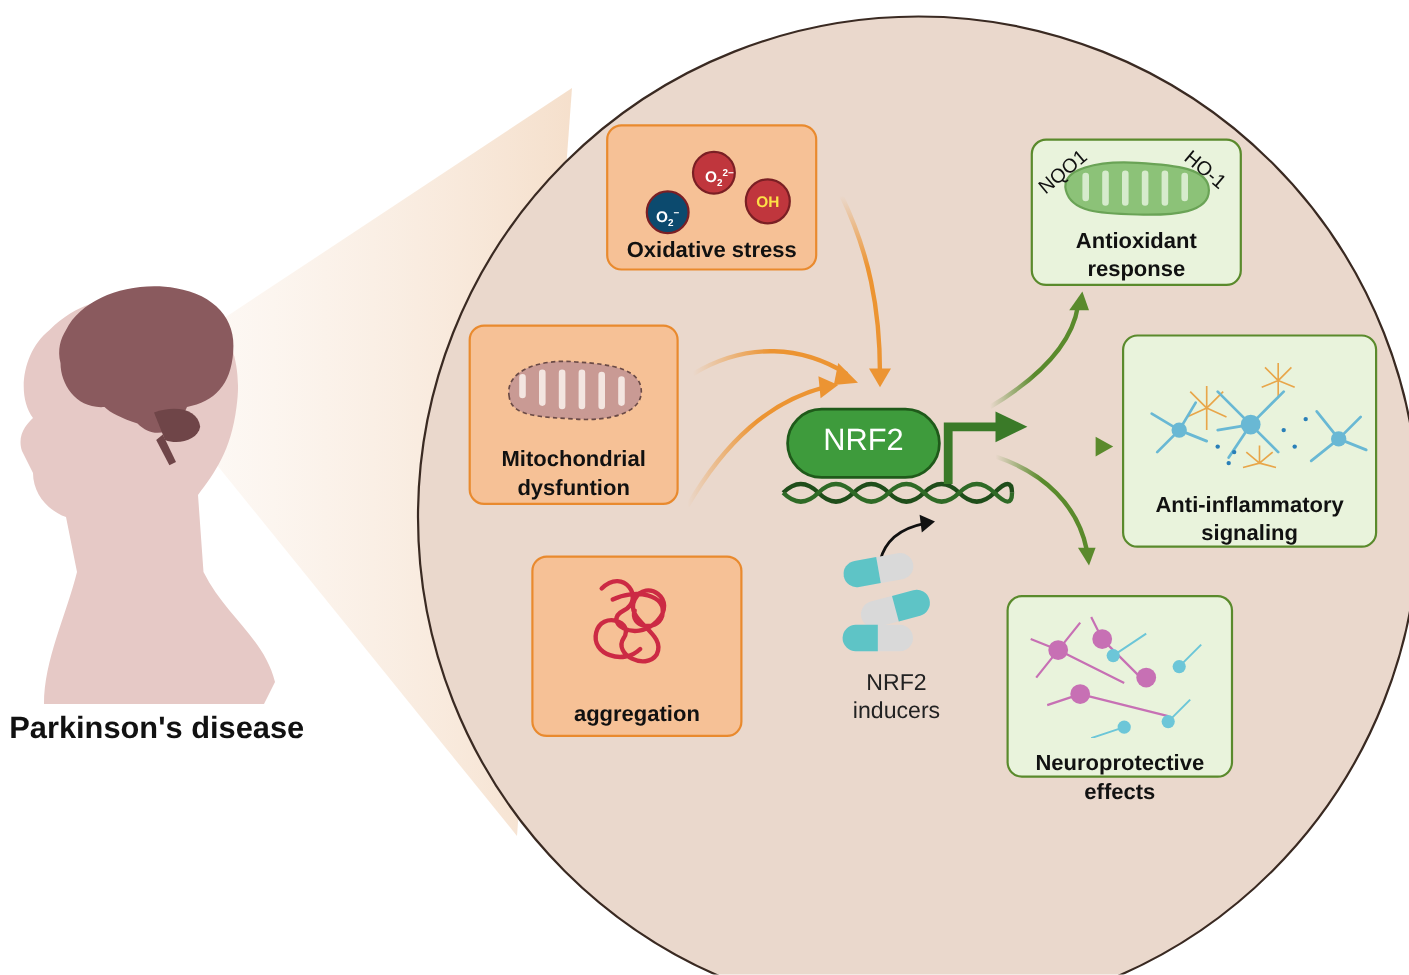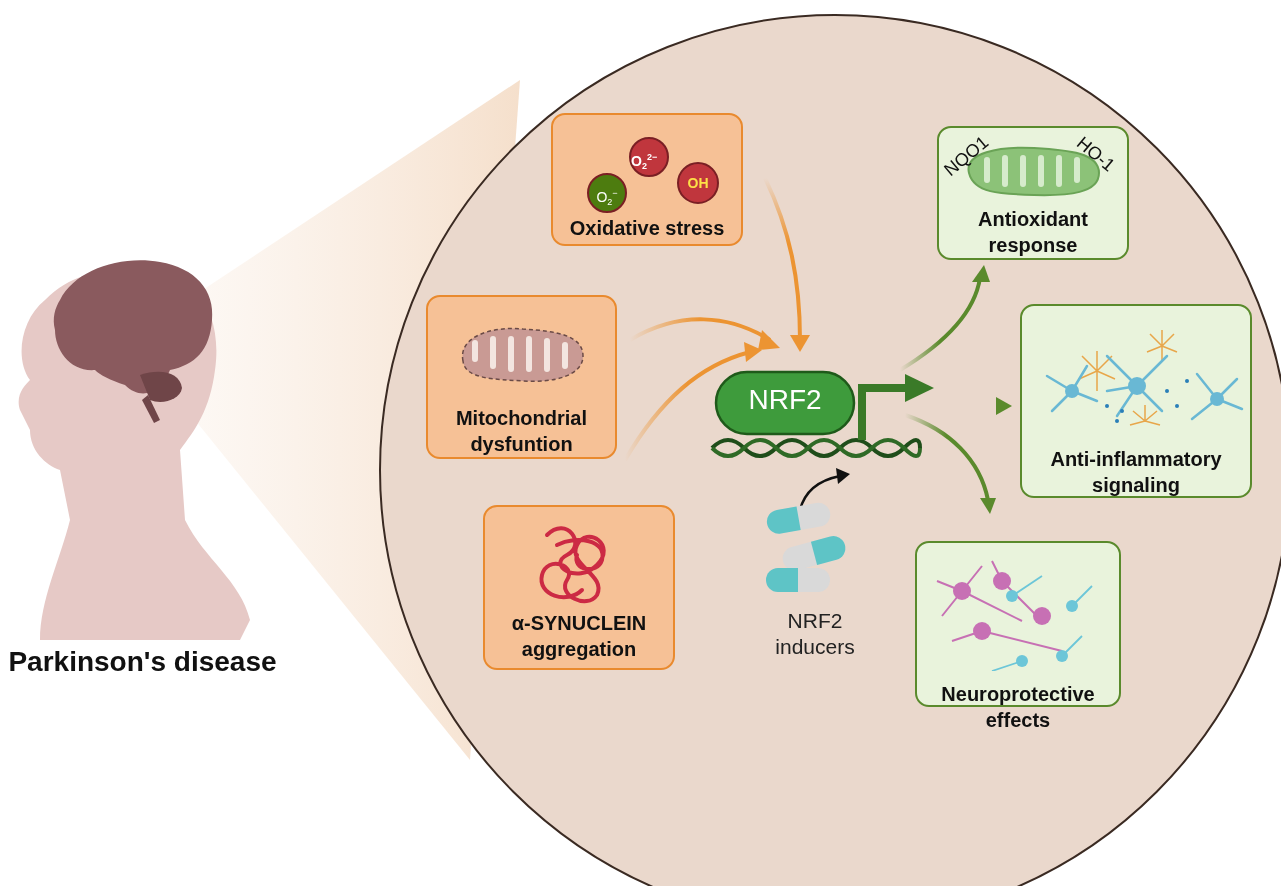--- a/index.html
+++ b/index.html
@@ -91,24 +91,24 @@
       <g transform="translate(766,568)">
         <rect x="0" y="0" width="64" height="24" rx="12" fill="#d9d9d9"></rect>
         <path d="M12,0 L32,0 L32,24 L12,24 A12,12 0 0 1 12,0 Z" fill="#5ec4c6"></path>
       </g>
     </g>
   </svg>
 
   <div class="lbl" style="left:0;top:645px;width:285px;font-size:28px;">Parkinson's disease</div>
 
   <div class="box orange" style="left:551px;top:113px;width:192px;height:133px;">
-    <div style="position:absolute;left:34px;top:58px;width:36px;height:36px;border-radius:50%;background:#4d7c0f;border:2px solid #7a1f24;color:#fff;font-weight:normal;font-size:14px;line-height:36px;text-align:center;">
+    <div style="position:absolute;left:34px;top:58px;width:36px;height:36px;border-radius:50%;background:#0c4a6e;border:2px solid #7a1f24;color:#fff;font-weight:bold;font-size:14px;line-height:36px;text-align:center;">
       <span>O</span><sub style="font-size:9px">2</sub><sup style="font-size:9px">−</sup>
     </div>
-    <div style="position:absolute;left:76px;top:22px;width:36px;height:36px;border-radius:50%;background:#c0363d;border:2px solid #7a1f24;color:#fff;font-weight:bold;font-size:14px;line-height:36px;text-align:left;">
+    <div style="position:absolute;left:76px;top:22px;width:36px;height:36px;border-radius:50%;background:#c0363d;border:2px solid #7a1f24;color:#fff;font-weight:bold;font-size:14px;line-height:36px;text-align:right;">
       <span>O</span><sub style="font-size:9px">2</sub><sup style="font-size:9px">2−</sup>
     </div>
     <div style="position:absolute;left:124px;top:47px;width:38px;height:38px;border-radius:50%;background:#c0363d;border:2px solid #7a1f24;color:#fde047;font-weight:bold;font-size:14px;line-height:38px;text-align:center;">
       <span>OH</span>
     </div>
     <div class="caption" style="top:100px;">Oxidative stress</div>
   </div>
 
   <div class="box orange" style="left:426px;top:295px;width:191px;height:164px;">
     <svg width="140" height="80" style="position:absolute;left:25px;top:14px">
@@ -116,21 +116,20 @@
       <path d="M22,48 L22,32 M40,55 L40,28 M58,58 L58,28 M76,58 L76,28 M94,58 L94,30 M112,55 L112,34" stroke="#f3e5e0" stroke-width="6" stroke-linecap="round"></path>
     </svg>
     <div class="caption" style="top:108px;">Mitochondrial</div>
     <div class="caption" style="top:134px;">dysfuntion</div>
   </div>
 
   <div class="box orange" style="left:483px;top:505px;width:192px;height:165px;">
     <svg width="100" height="100" style="position:absolute;left:42px;top:8px">
       <path d="M20,20 C40,0 60,30 40,40 C20,50 50,70 70,50 C90,30 60,10 50,30 C40,50 80,60 70,80 C60,95 30,80 40,65 C50,50 20,40 15,60 C10,80 40,90 55,75 M30,30 C50,20 80,25 75,45 C70,60 45,55 50,40" stroke="#cc2a44" stroke-width="4" fill="none" stroke-linecap="round"></path>
     </svg>
-    <div class="caption" style="top:103px;">α-SYNUCLEIN</div>
     <div class="caption" style="top:129px;">aggregation</div>
   </div>
 
   <div class="lbl" style="left:716px;top:383px;width:138px;font-size:28px;font-weight:normal;color:#fff;">NRF2</div>
 
   <div class="lbl plain" style="left:740px;top:608px;width:150px;font-size:21px;">NRF2</div>
   <div class="lbl plain" style="left:740px;top:634px;width:150px;font-size:21px;">inducers</div>
 
   <div class="box green" style="left:937px;top:126px;width:192px;height:134px;">
     <svg width="150" height="65" style="position:absolute;left:20px;top:10px">

